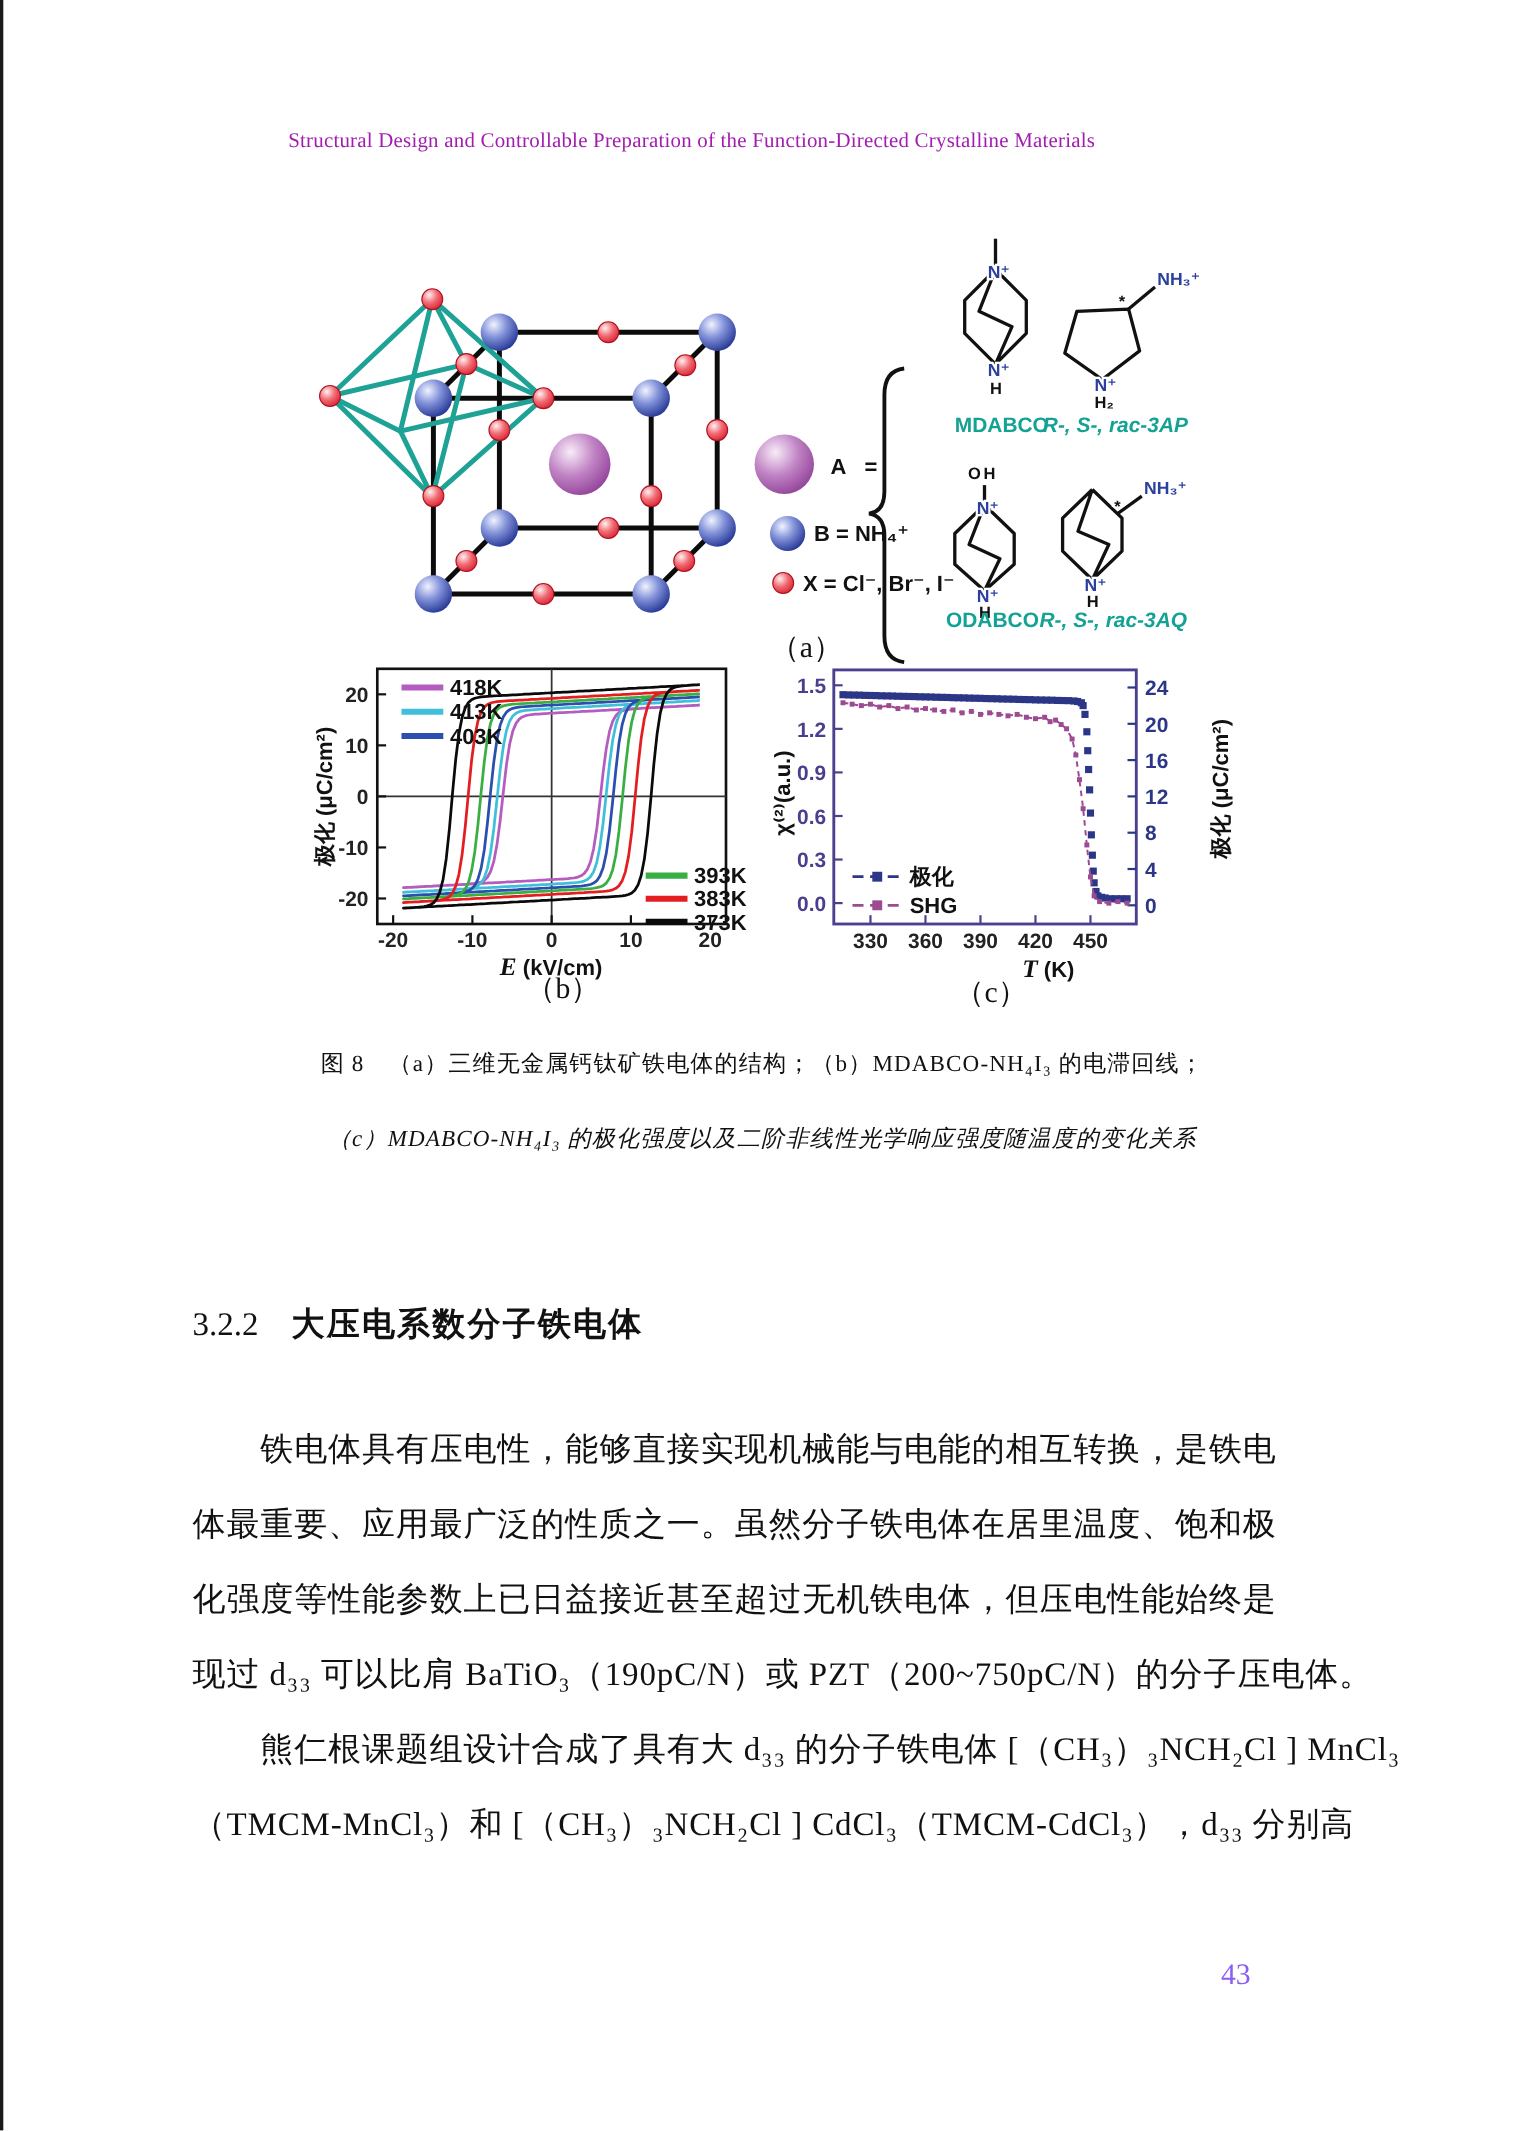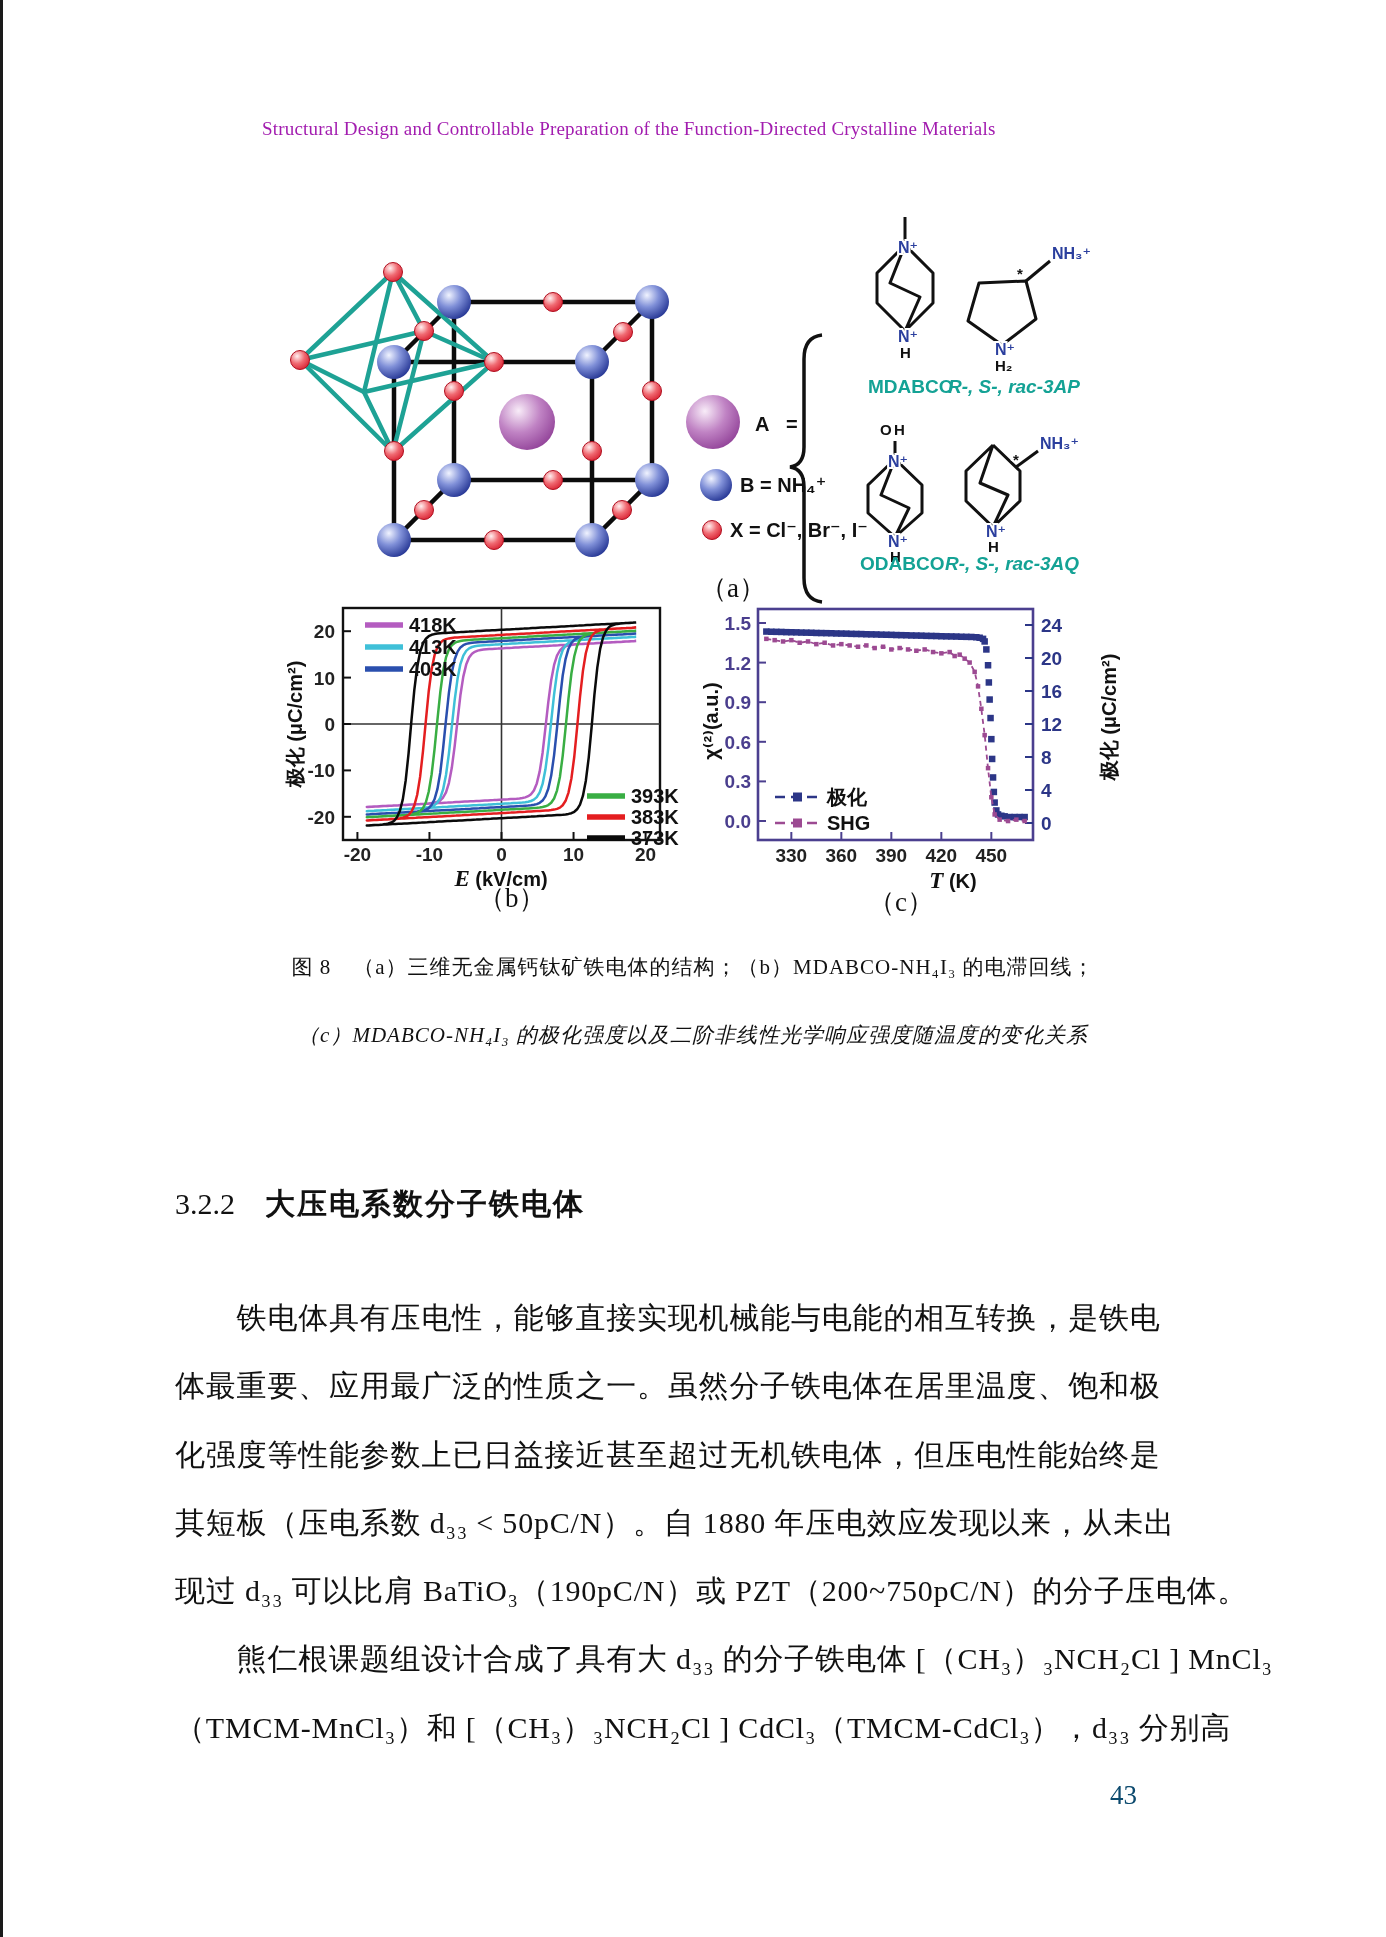--- a/index.html
+++ b/index.html
@@ -11,21 +11,21 @@
   .panel-label{position:absolute;font-size:27px;color:#111;}
   .caption{position:absolute;left:140px;top:953px;width:1106px;text-align:center;
            font-size:21px;letter-spacing:1px;}
   .caption .cap2{margin-top:40px;font-style:italic;}
   .heading{position:absolute;left:175px;top:1184px;font-size:30px;white-space:nowrap;}
   .heading .num{font-family:"Liberation Serif","DejaVu Serif",serif;}
   .heading .ht{font-family:"Liberation Sans","DejaVu Sans",sans-serif;font-weight:700;
                margin-left:30px;letter-spacing:2px;}
   .body-text{position:absolute;left:175px;top:1284px;width:1060px;}
   .body-text .ln{height:68.3px;line-height:68.3px;font-size:30px;letter-spacing:.8px;white-space:nowrap;}
-  .page-number{position:absolute;left:1110px;top:1780px;font-size:27px;color:#0c4a6e;}
+  .page-number{position:absolute;left:1110px;top:1780px;font-size:27px;color:#8b5cf6;}
   svg{position:absolute;overflow:visible;}
   svg text{font-family:"Liberation Sans","DejaVu Sans",sans-serif;}
   .tk{font-weight:700;font-size:19px;fill:#222;}
   .tkp{font-weight:700;font-size:19px;fill:#4a3e8e;}
   .tkr{font-weight:700;font-size:19px;fill:#2c3687;}
   .axl{font-weight:700;font-size:20px;fill:#111;}
   .molt{font-weight:700;font-size:19px;fill:#14a295;}
   .atom{font-weight:700;font-size:16px;fill:#2b3f9e;stroke:#fff;stroke-width:4px;paint-order:stroke;}
   .atomk{font-weight:700;font-size:15px;fill:#111;stroke:#fff;stroke-width:4px;paint-order:stroke;}
   .lgl{font-weight:700;font-size:20px;fill:#111;}
@@ -374,20 +374,19 @@
   </div>
 
   <div class="heading">
     <span class="num">3.2.2</span><span class="ht">大压电系数分子铁电体</span>
   </div>
 
   <div class="body-text">
     <div class="ln">　　铁电体具有压电性，能够直接实现机械能与电能的相互转换，是铁电</div>
     <div class="ln">体最重要、应用最广泛的性质之一。虽然分子铁电体在居里温度、饱和极</div>
     <div class="ln">化强度等性能参数上已日益接近甚至超过无机铁电体，但压电性能始终是</div>
-    <div class="ln">其短板（压电系数 d₃₃ &lt; 50pC/N）。自 1880 年压电效应发现以来，从未出</div>
     <div class="ln">现过 d₃₃ 可以比肩 BaTiO₃（190pC/N）或 PZT（200~750pC/N）的分子压电体。</div>
     <div class="ln">　　熊仁根课题组设计合成了具有大 d₃₃ 的分子铁电体 [（CH₃）₃NCH₂Cl ] MnCl₃</div>
     <div class="ln">（TMCM-MnCl₃）和 [（CH₃）₃NCH₂Cl ] CdCl₃（TMCM-CdCl₃），d₃₃ 分别高</div>
   </div>
 
   <div class="page-number">43</div>
 </div>
 
 </body></html>

